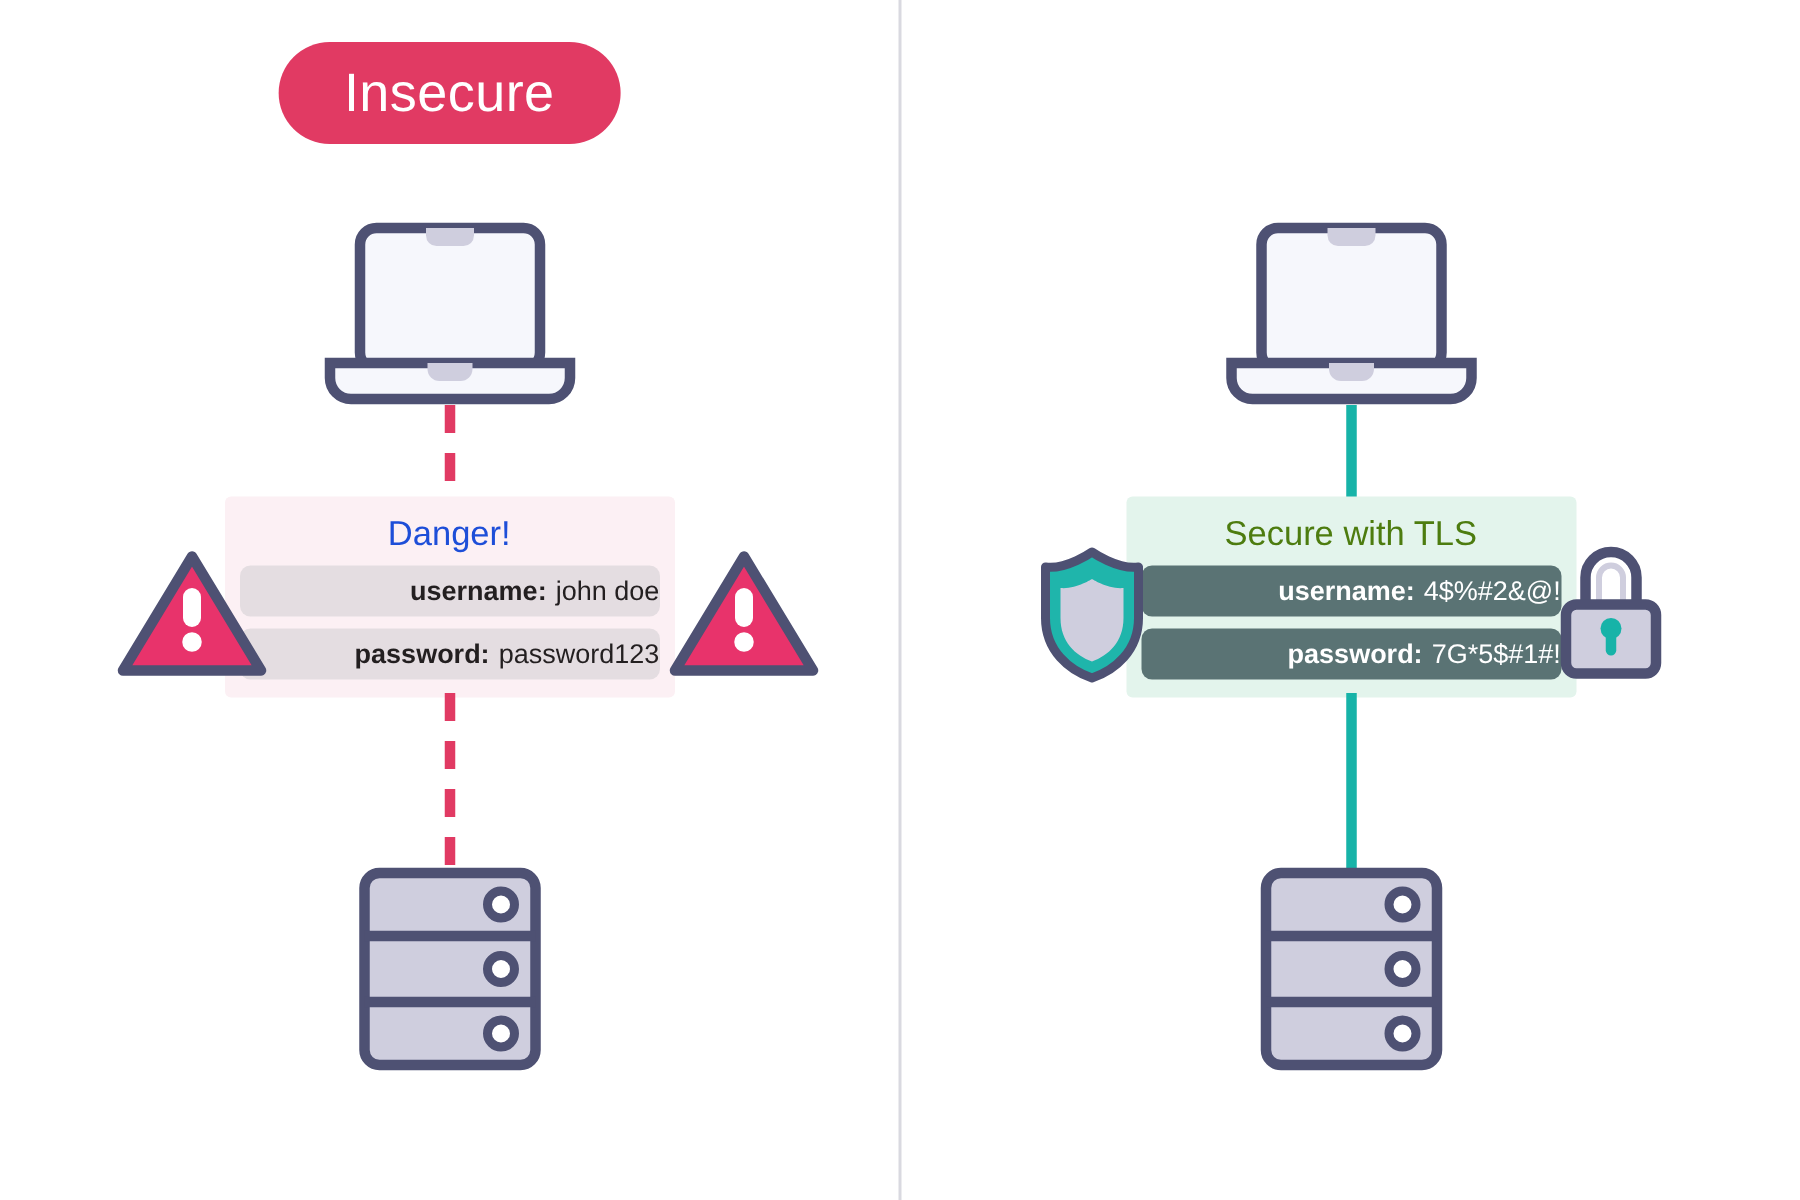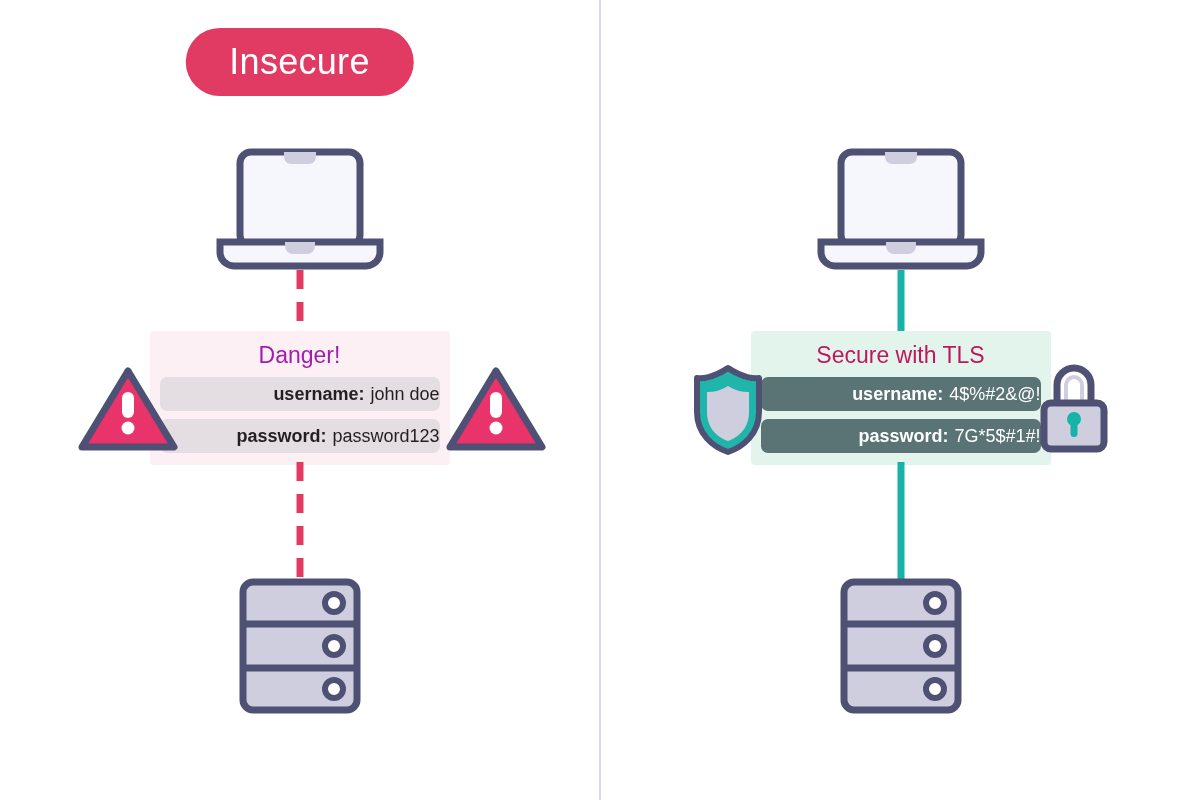--- a/index.html
+++ b/index.html
@@ -106,22 +106,22 @@
   }
   .cred-panel-insecure { background: #fcf0f4; }
   .cred-panel-secure   { background: #e3f4ec; }
 
   .cred-heading {
     text-align: center;
     font-size: 23px;
     margin: 2px 0 9px 0;
     line-height: 1.1;
   }
-  .heading-danger { color: #a21caf; }
-  .heading-tls    { color: #be185d; }
+  .heading-danger { color: #1d4ed8; }
+  .heading-tls    { color: #4d7c0f; }
 
   .cred-row {
     border-radius: 7px;
     height: 34px;
     display: flex;
     align-items: center;
     justify-content: flex-end;
     font-size: 18px;
     white-space: nowrap;
     margin-bottom: 8px;

